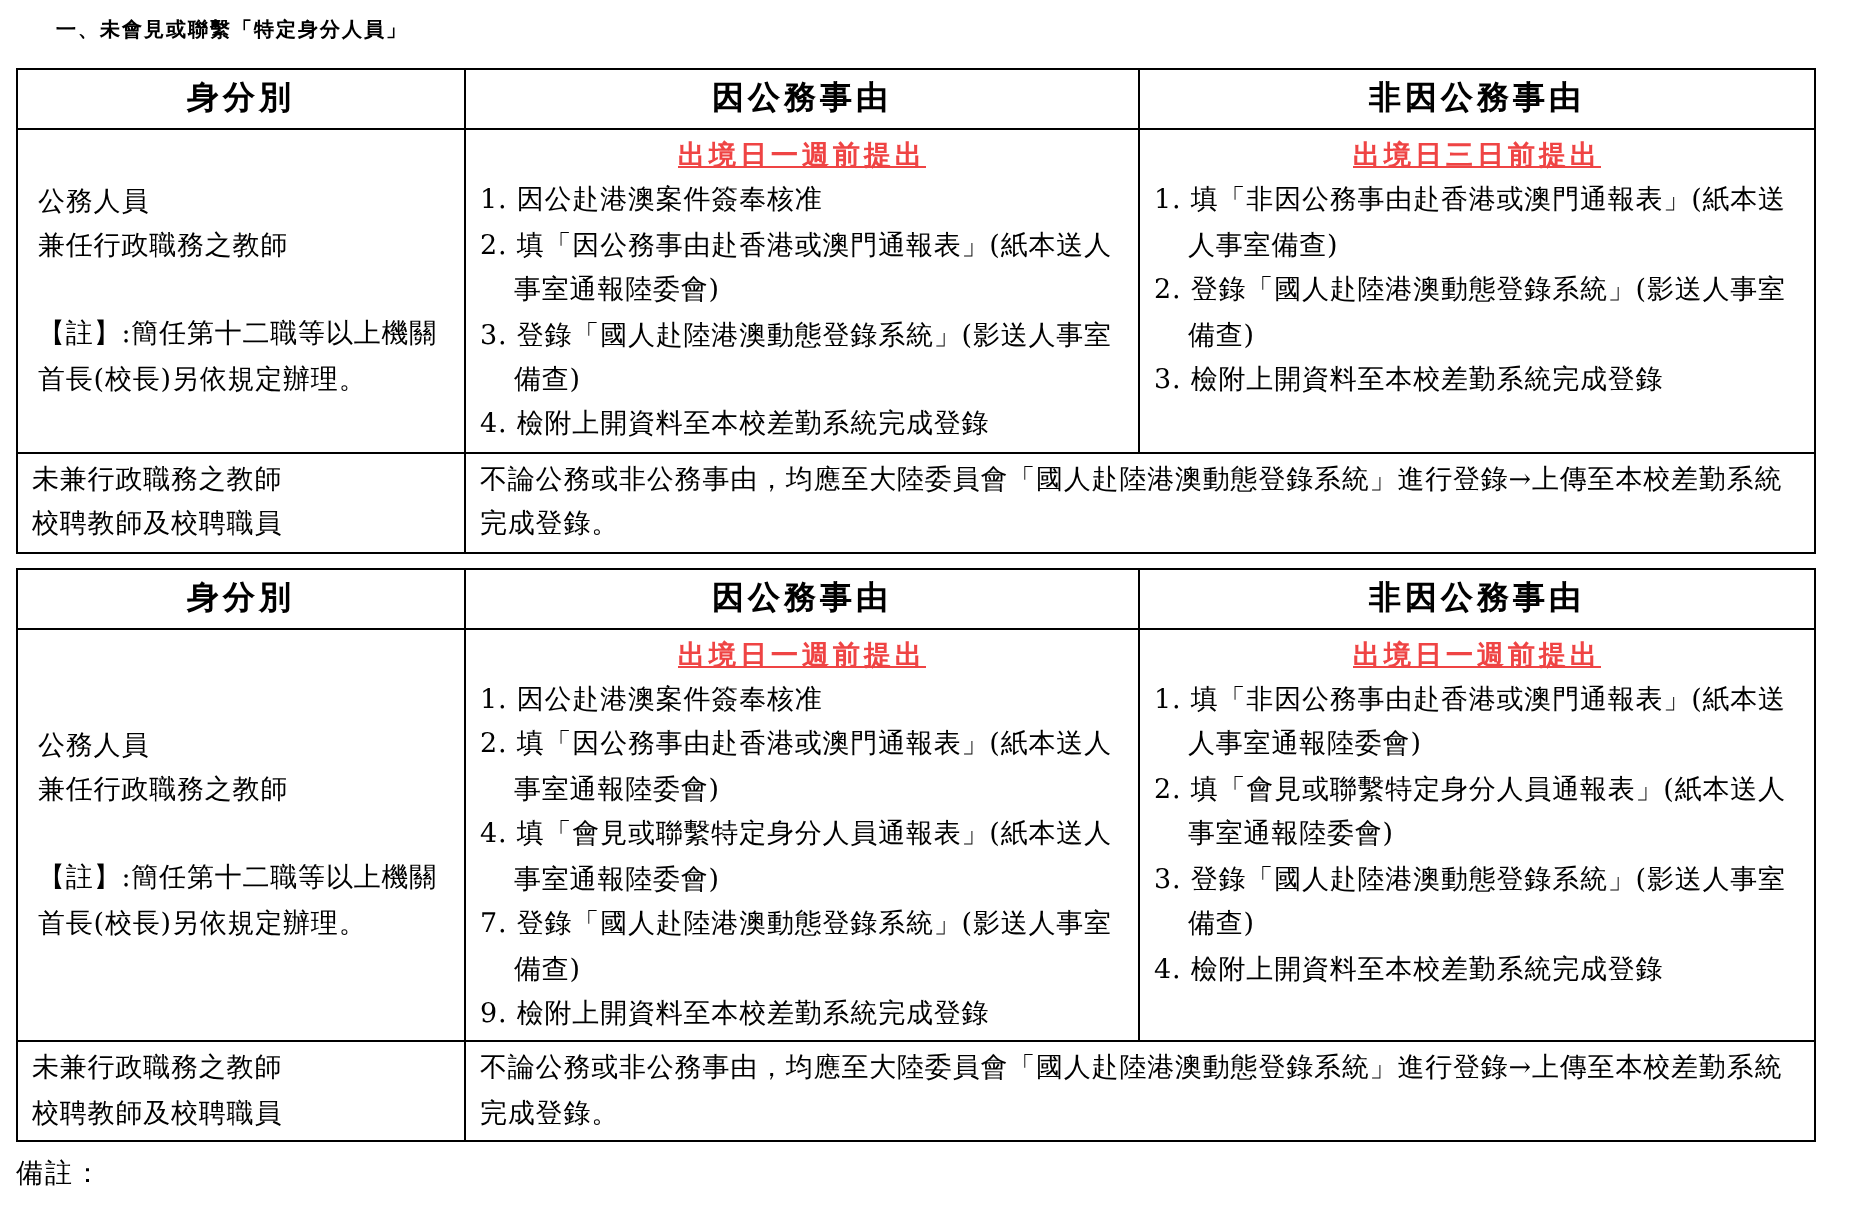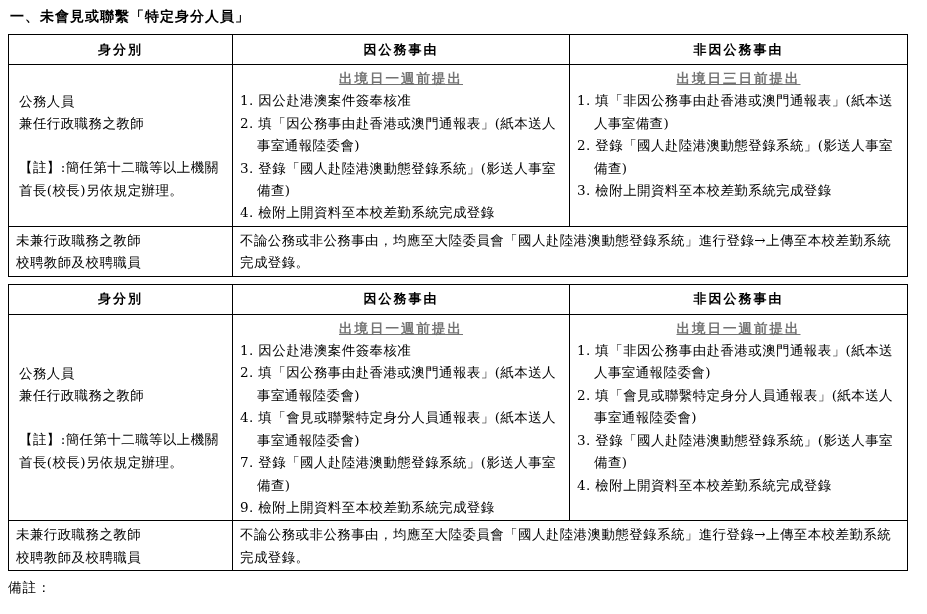--- a/index.html
+++ b/index.html
@@ -4,44 +4,44 @@
 <style>
   html,body{margin:0;padding:0;}
   body{
     width:927px;height:614px;
     background:#ffffff;color:#000;
     font-family:"DejaVu Serif","Liberation Serif",serif;
     overflow:hidden;
   }
   .page{padding:7px 10px 0 8px;}
   .section-title{
-    font-weight:bold;font-size:14px;line-height:18px;
-    letter-spacing:1px;margin-left:2px;
+    font-weight:bold;font-size:10px;line-height:18px;
+    letter-spacing:1px;margin-left:20px;
   }
   table.doc-table{
     border-collapse:collapse;table-layout:fixed;
     width:899px;border:1.5px solid #000;
   }
   .tbl1{margin-top:9px;}
   .tbl2{margin-top:7px;}
   .title2{margin-top:14px;}
   th,td{border:1px solid #000;}
   th{
-    font-size:13px;font-weight:bold;height:27px;
+    font-size:16px;font-weight:bold;height:27px;
     text-align:center;letter-spacing:2px;
   }
   td{
     font-size:13.5px;line-height:22.4px;
     padding:2px 7px;vertical-align:top;
     letter-spacing:0.4px;
   }
   td.identity-cell{vertical-align:middle;padding-left:10px;margin-left:48px;}
   .id-gap{height:22px;}
   .deadline{
-    color:#737373;font-weight:bold;text-decoration:underline;
+    color:#ef4444;font-weight:bold;text-decoration:underline;
     text-align:center;letter-spacing:2px;
   }
   .list-item{padding-left:17px;text-indent:-17px;}
   .notes{margin-top:5px;font-size:13.5px;line-height:23px;letter-spacing:0.4px;}
   .notes-label{letter-spacing:1px;}
 </style>
 </head>
 <body>
 
 <div class="page">

